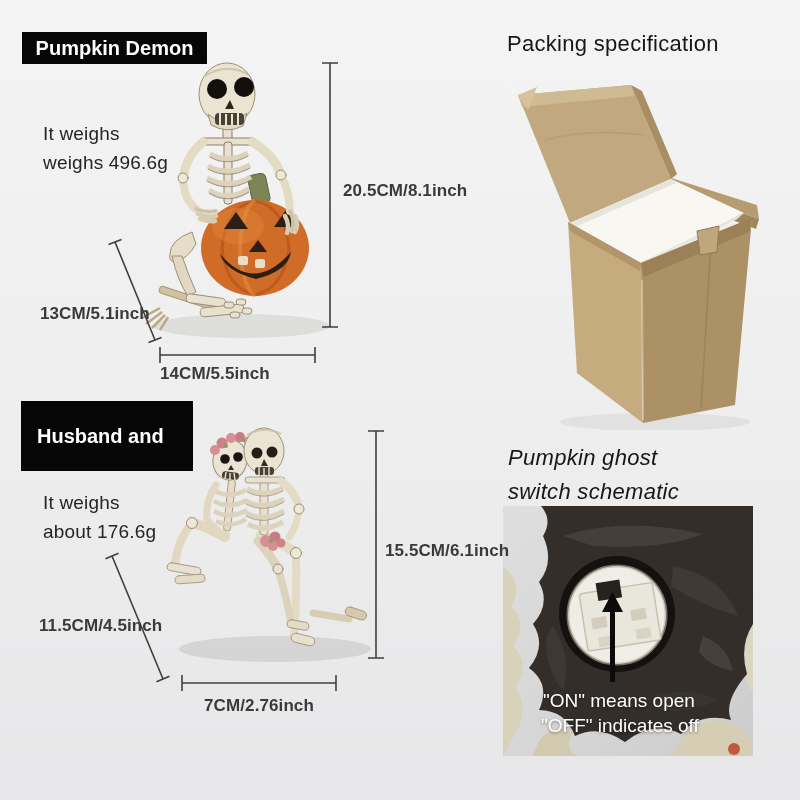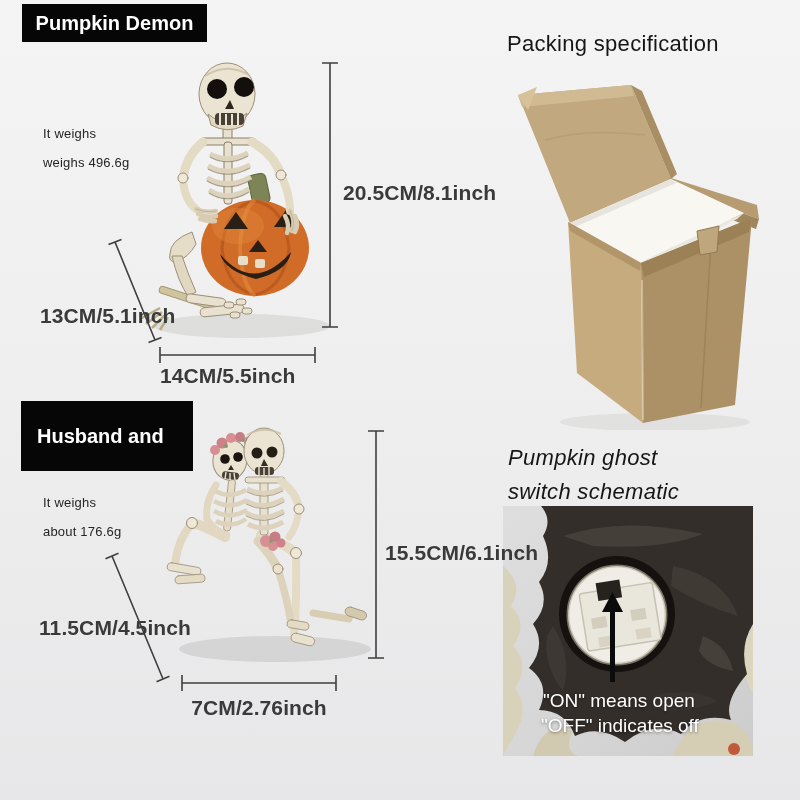--- a/index.html
+++ b/index.html
@@ -11,25 +11,25 @@
   }
   .abs { position:absolute; }
   .label-box {
     position:absolute; background:#060606; color:#ffffff;
     display:flex; flex-direction:column; justify-content:center;
     font-weight:700; font-size:20px; line-height:28px;
   }
   .label-box.center { align-items:center; }
   .label-box.padded { padding-left:19px; }
   .weight {
-    position:absolute; font-size:13px; line-height:29px; color:#252525;
+    position:absolute; font-size:19px; line-height:29px; color:#252525;
     font-weight:400; letter-spacing:0.2px;
   }
   .dim {
-    position:absolute; font-size:21px; font-weight:700; color:#3a3a3a;
+    position:absolute; font-size:17px; font-weight:700; color:#3a3a3a;
     letter-spacing:0.1px; white-space:nowrap;
   }
   .big-title {
     position:absolute; font-size:22px; line-height:34px; color:#161616;
     font-weight:400; letter-spacing:0.3px; white-space:nowrap;
   }
   .photo-note {
     position:absolute; color:#ffffff; font-size:19px; line-height:26px;
     font-weight:400; text-shadow:0 1px 3px rgba(0,0,0,0.45); white-space:nowrap;
   }
@@ -39,21 +39,21 @@
     overflow:hidden;
   }
   svg { display:block; }
   .overlay { pointer-events:none; }
 </style>
 </head>
 <body>
 
 <div class="canvas">
 
-  <div class="label-box center" style="left:22px; top:4px; width:185px; height:38px;">
+  <div class="label-box center" style="left:22px; top:32px; width:185px; height:32px;">
     <span>Pumpkin Demon</span>
   </div>
 
   <div class="weight" style="left:43px; top:119px;">
     <div>It weighs</div>
     <div>weighs 496.6g</div>
   </div>
 
   <svg class="abs" style="left:130px; top:56px;" width="205" height="292" viewBox="0 0 205 292">
     <ellipse cx="112" cy="270" rx="88" ry="12" fill="rgba(70,65,55,0.10)"></ellipse>

